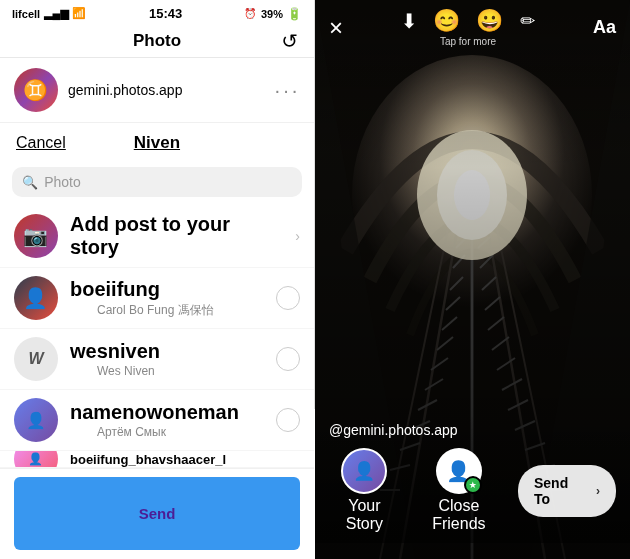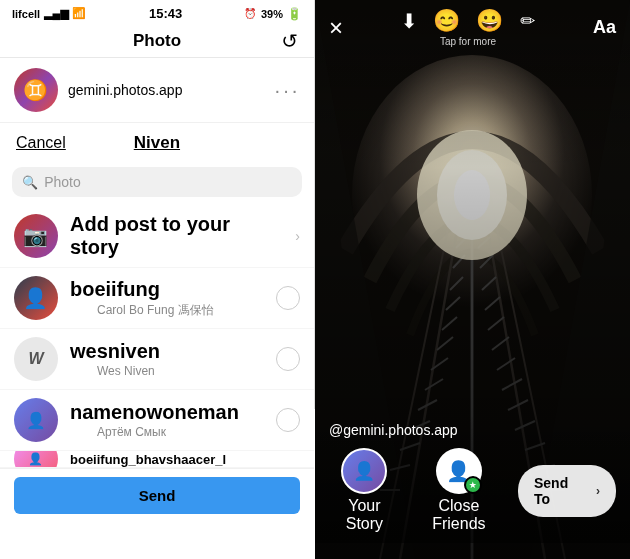--- a/index.html
+++ b/index.html
@@ -183,26 +183,26 @@
     }
 
     
     .send-wrap {
       margin-top: auto;
       padding: 8px 14px 10px;
       border-top: 1px solid #f0f0f0;
     }
     .send-btn {
       background: #3897f0;
-      color: #000000;
+      color: #4c1d95;
       border: none;
       border-radius: 6px;
       font-size: 15px;
       font-weight: 600;
-      padding: 10px 0;
+      padding: 28px 0;
       width: 100%;
       text-align: center;
     }
 
     
     .right-panel {
       width: 315px;
       height: 559px;
       background: #1a1a1a;
       display: flex;

